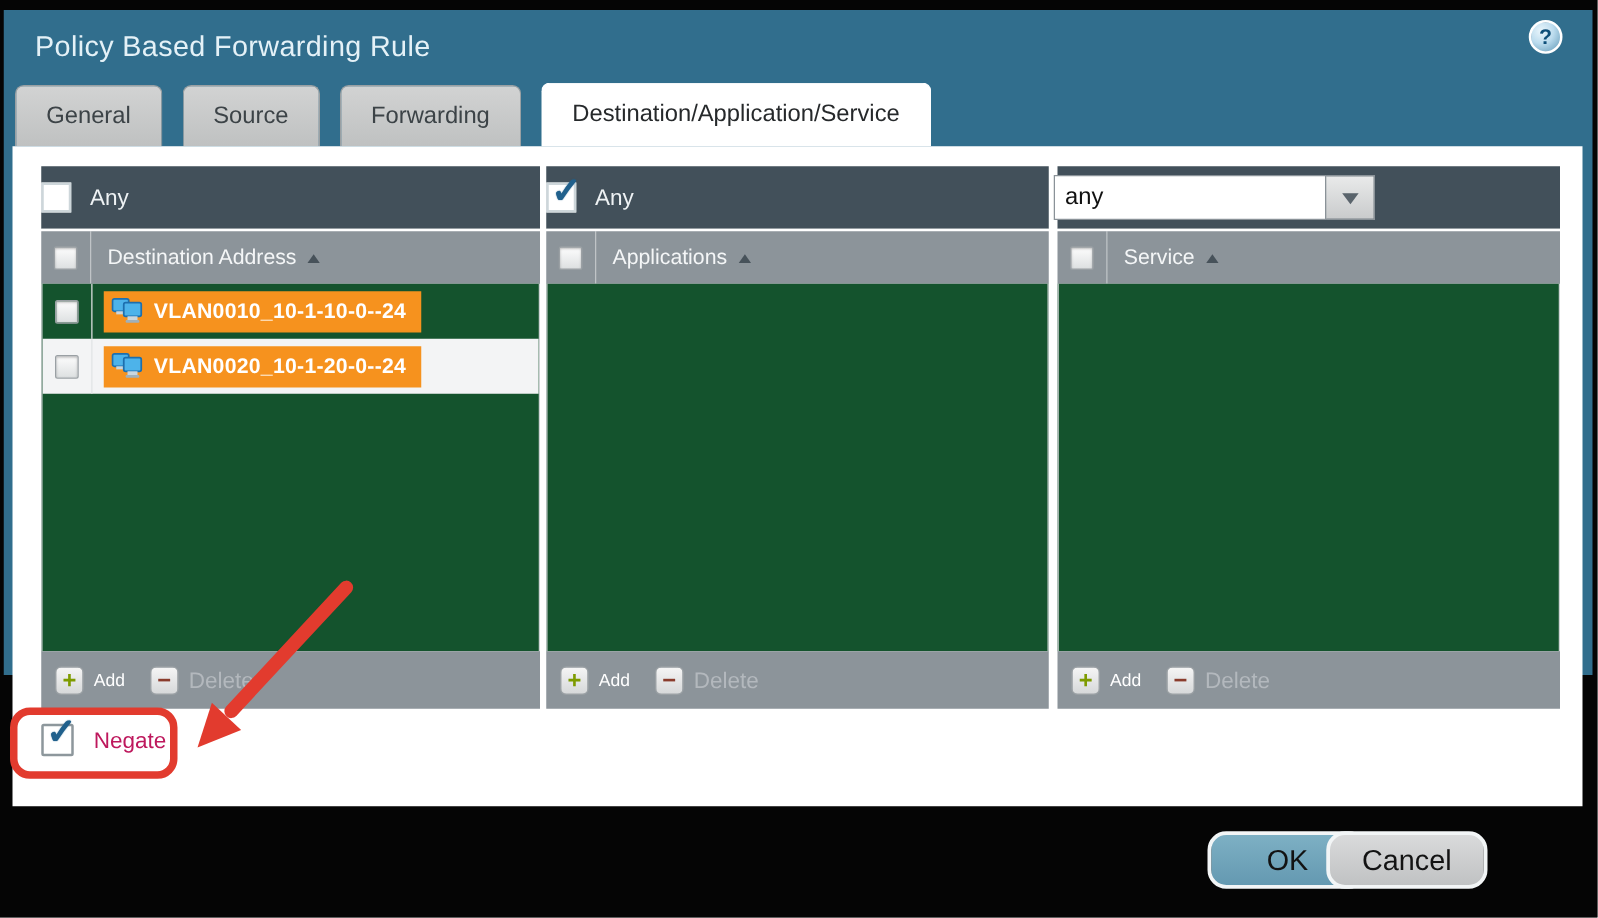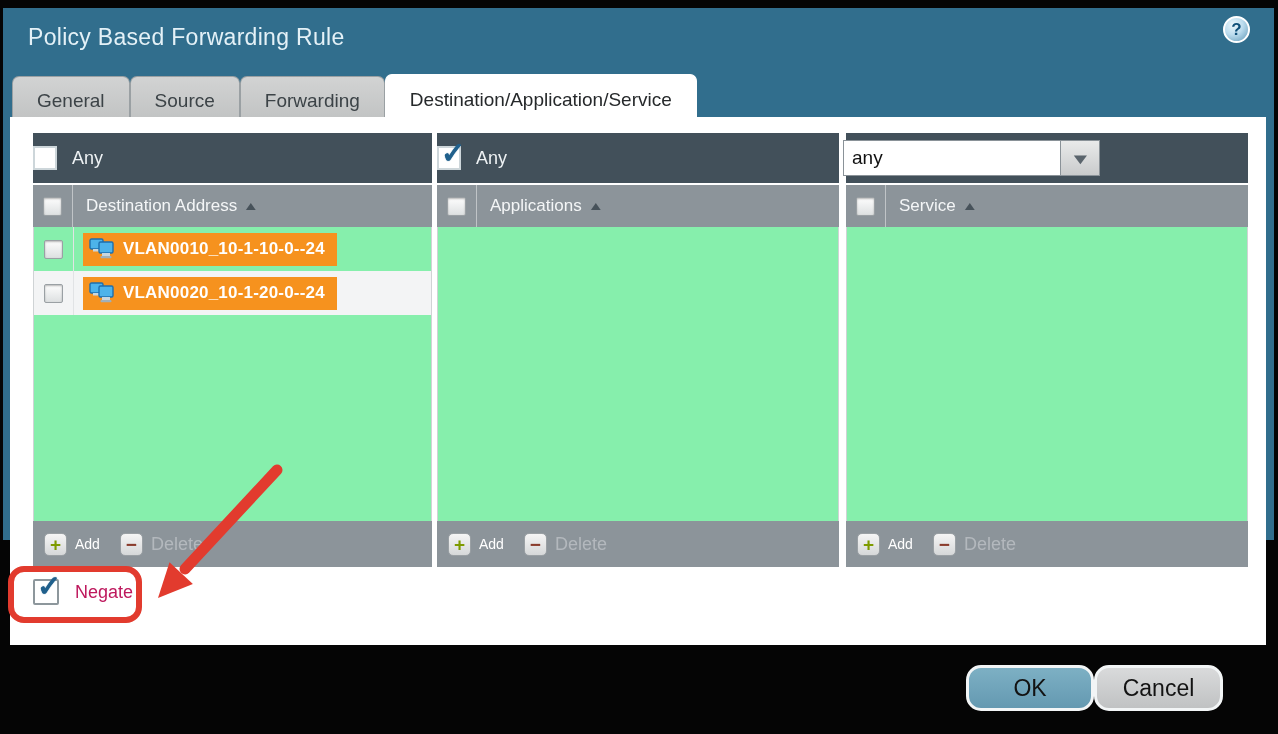--- a/index.html
+++ b/index.html
@@ -11,39 +11,39 @@
 
   
   .titlebar { position:absolute; left:0; top:0; width:100%; height:60px; }
   .title { position:absolute; left:25px; top:16px; font-size:23px; color:#e4f1f7; letter-spacing:.3px; }
   .help-icon { position:absolute; right:24px; top:8px; width:27px; height:27px; border-radius:50%;
     background:radial-gradient(circle at 35% 30%, #eaf6fc 0%, #bcdcee 45%, #5d96b5 100%);
     border:2px solid #ffffff; color:#0e4f79; font-weight:bold; font-size:17px;
     display:flex; align-items:center; justify-content:center; cursor:pointer; }
 
   
-  .tabs { position:absolute; left:9px; top:68px; height:49px; display:flex; align-items:flex-end; gap:0; }
+  .tabs { position:absolute; left:9px; top:60px; height:49px; display:flex; align-items:flex-end; gap:16px; }
   .tab { height:49px; padding:0 24px; display:flex; align-items:center; font-size:19px; color:#3c4347;
     background:linear-gradient(#d2d3d3,#bfc1c1); border:1px solid #9aa0a3; border-bottom:none;
     border-radius:7px 7px 0 0; cursor:pointer; white-space:nowrap; }
   .tab.active { background:#ffffff; color:#26292b; height:51px; border-color:#ffffff; position:relative; z-index:6; }
 
   
   .panel { position:absolute; left:7px; top:109px; width:1256px; height:528px; background:#ffffff; z-index:5; }
 
   
   .col { position:absolute; top:16px; height:434px; display:flex; flex-direction:column; }
   .col-dest { left:23px; width:399px; }
   .col-apps { left:427px; width:402px; }
   .col-svc  { left:836px; width:402px; }
 
   .any-bar { height:50px; background:#42505a; display:flex; align-items:center; flex:none; }
   .gap { height:2px; background:#ffffff; flex:none; }
   .col-header { height:42px; background:#8c949a; display:flex; align-items:center; flex:none; }
-  .list { flex:1; background:#86efac; border-left:1px solid #cfd3d5; border-right:1px solid #cfd3d5; overflow:hidden; }
+  .list { flex:1; background:#14532d; border-left:1px solid #cfd3d5; border-right:1px solid #cfd3d5; overflow:hidden; }
   .col-footer { height:46px; background:#8c949a; display:flex; align-items:center; padding-left:11px; gap:20px; flex:none; }
 
   .cb-cell { width:40px; align-self:stretch; display:flex; align-items:center; justify-content:center; flex:none; }
   .col-header .cb-cell { border-right:1px solid rgba(255,255,255,.45); }
   .row .cb-cell { border-right:1px solid #e1e3e5; }
 
   .checkbox-sm { width:19px; height:19px; border:1px solid #9aa0a4; border-radius:2px;
     background:linear-gradient(#fdfdfd,#dde0e1); box-shadow:inset 0 1px 2px rgba(0,0,0,.28); cursor:pointer; }
   .checkbox-lg { width:24px; height:24px; background:#ffffff; border:2px solid #cdd6da; position:relative; cursor:pointer; flex:none; }
   .checkbox-lg .check, .checkbox-neg .check { position:absolute; left:2px; top:-9px; font-size:29px; font-weight:bold;
@@ -87,21 +87,21 @@
   
   .red-box { position:absolute; left:8px; top:566px; width:134px; height:57px;
     border:6px solid #e23b2e; border-radius:16px; z-index:40; pointer-events:none; }
   .arrow-svg { position:absolute; left:0; top:0; width:1278px; height:734px; z-index:41; pointer-events:none; }
 
   
   .btn { position:absolute; top:665px; height:46px; border-radius:15px; border:3px solid #f2f5f6;
     font-size:23px; color:#131313; display:flex; align-items:center; justify-content:center;
     cursor:pointer; font-family:Liberation Sans, sans-serif; }
   .btn-ok { left:966px; width:128px; background:linear-gradient(#7db0c4,#6499b1); }
-  .btn-cancel { left:1094px; width:129px; background:linear-gradient(#d9dadb,#c0c2c3); }
+  .btn-cancel { left:1061px; width:129px; background:linear-gradient(#d9dadb,#c0c2c3); }
 </style>
 </head>
 <body>
 
 <div class="page">
   <div class="dialog">
 
     <div class="titlebar">
       <div class="title">Policy Based Forwarding Rule</div>
       <div class="help-icon">

